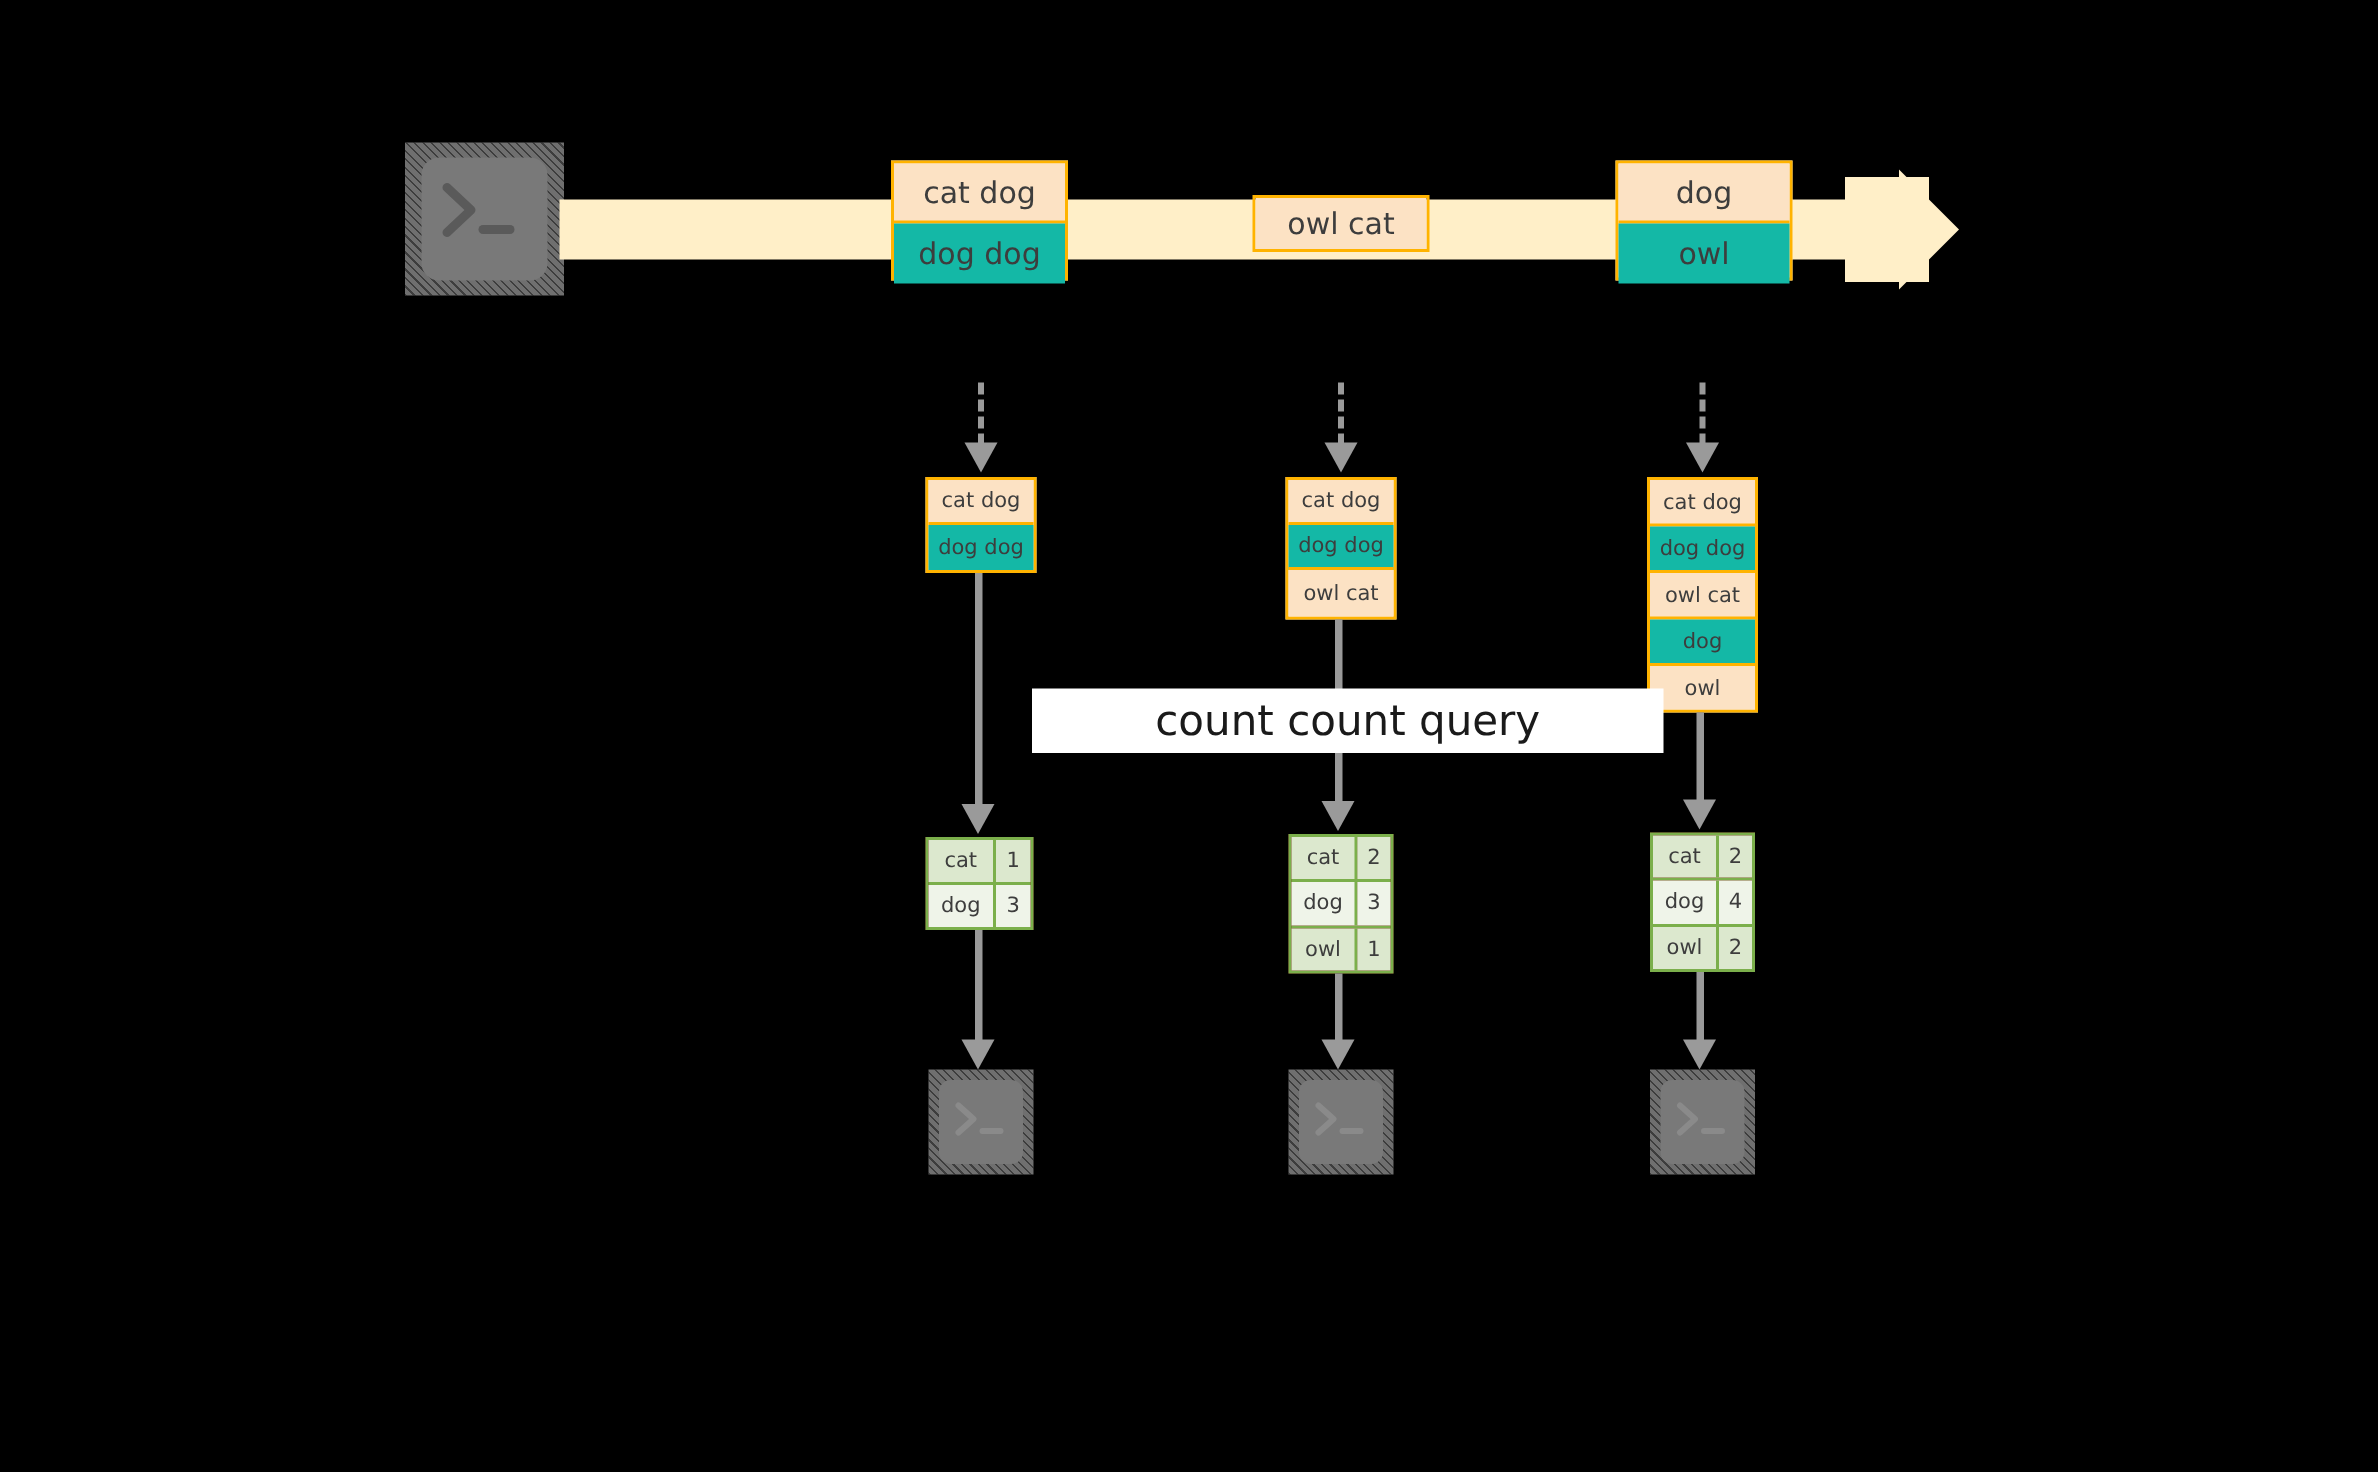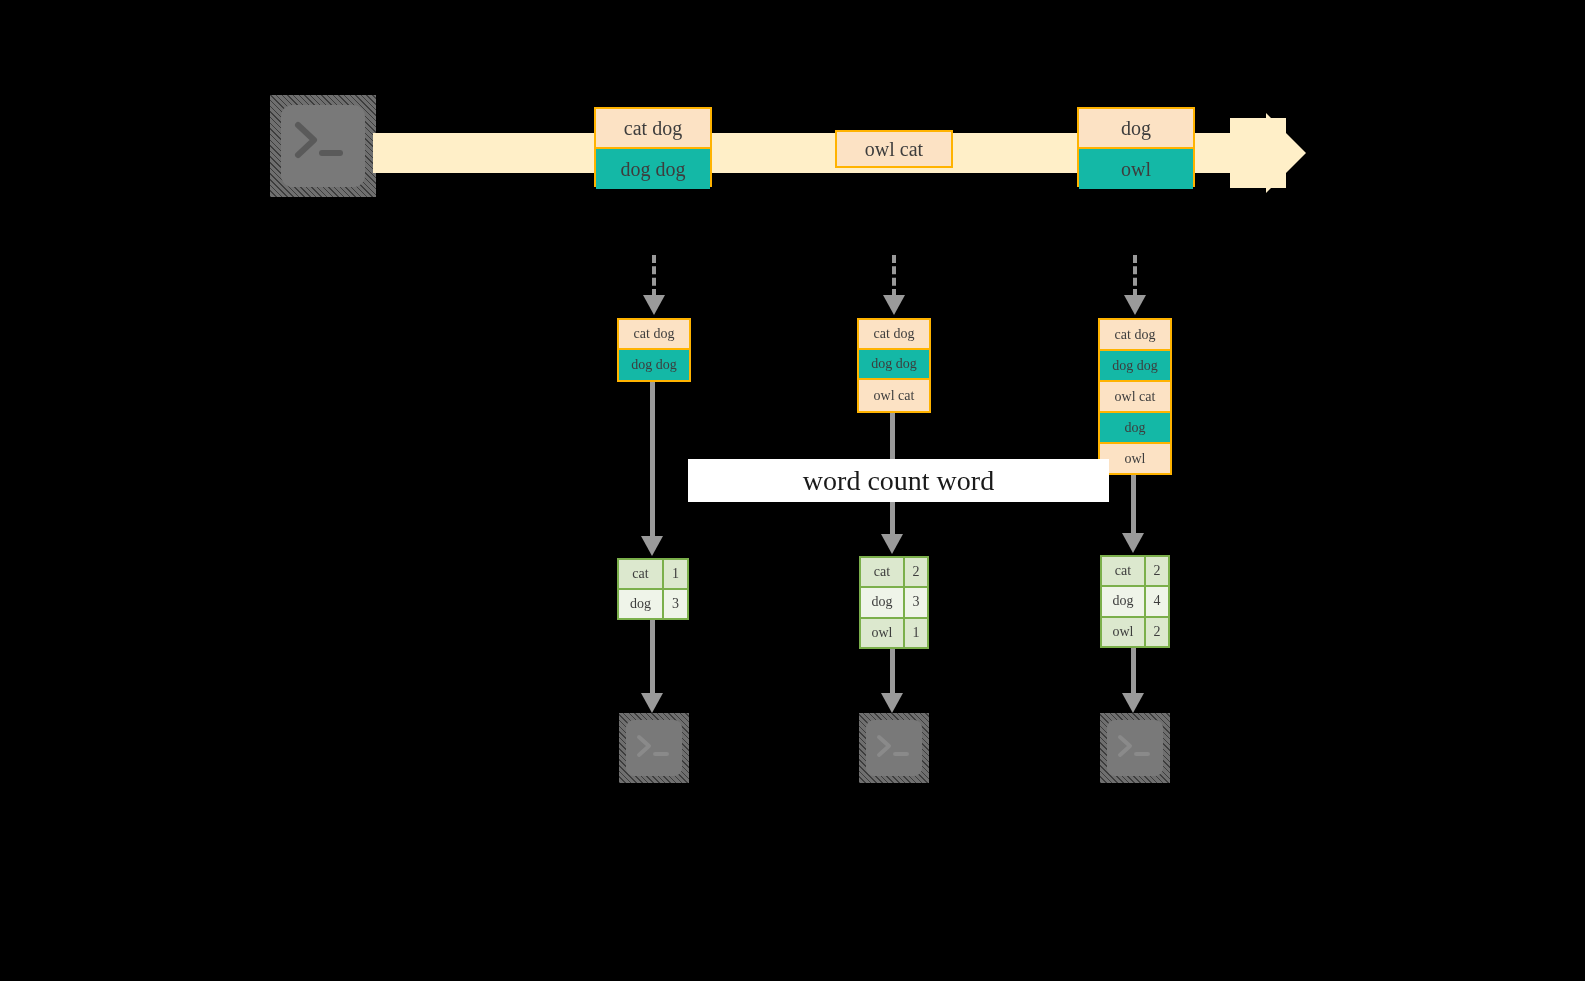--- a/index.html
+++ b/index.html
@@ -14,21 +14,20 @@
     overflow: hidden;
     font-family: "DejaVu Sans", "Liberation Sans", sans-serif;
   }
 
   #stage {
     position: absolute;
     left: 0; top: 0;
     width: 1585px;
     height: 981px;
     background: #000000;
-    font-family: Liberation Serif, serif;
   }
 
   
   .ribbon-body {
     position: absolute;
     background: #FFEFC8;
   }
   .ribbon-head {
     position: absolute;
     width: 0; height: 0;
@@ -267,15 +266,15 @@
   <div class="arrow-head" style="left:1122px; top:693px;"></div>
 
   <div class="term" style="left:1100px; top:713px; width:70px; height:70px;">
     <div class="chip"></div>
     <svg width="70" height="70" viewBox="0 0 70 70">
       <path d="M20 24 L30 33 L20 42" fill="none" stroke="#8a8a8a" stroke-width="4" stroke-linecap="round" stroke-linejoin="round"></path>
       <line x1="36" y1="41" x2="48" y2="41" stroke="#8a8a8a" stroke-width="4" stroke-linecap="round"></line>
     </svg>
   </div>
 
-  <div class="query-label" style="left:688px; top:459px; width:421px; height:43px; font-size:28px;">word count word</div>
+  <div class="query-label" style="left:688px; top:459px; width:421px; height:43px; font-size:28px;">count count query</div>
 
 </div>
 
 </body></html>

